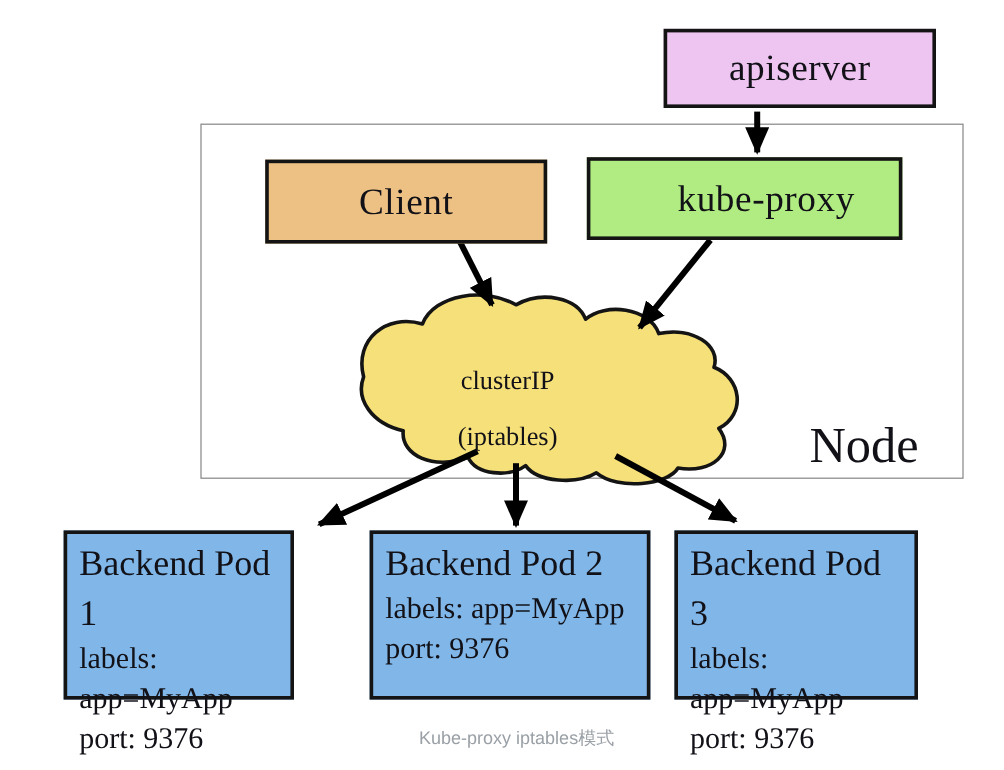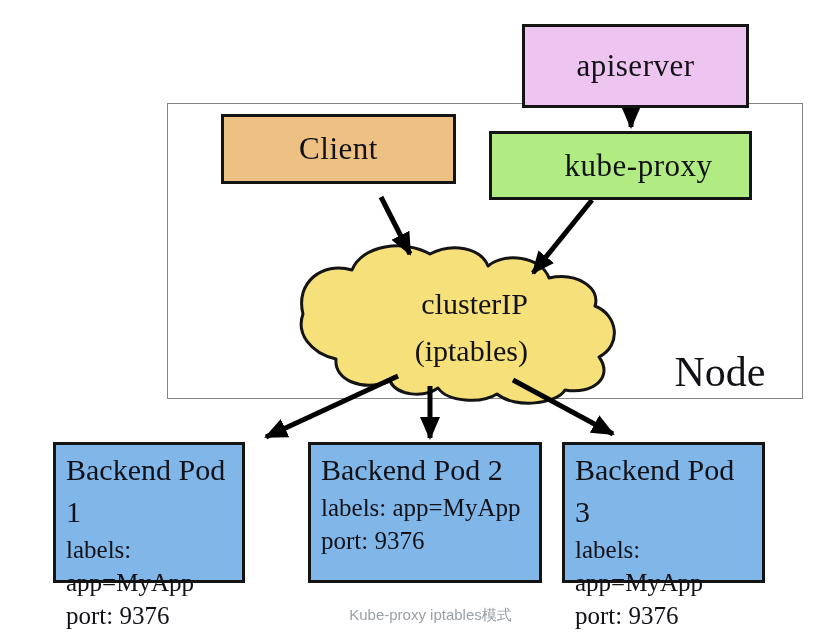--- a/index.html
+++ b/index.html
@@ -10,26 +10,26 @@
   .layer{position:absolute;left:0;top:0;width:837px;height:642px;}
   .nodebox{
     position:absolute;left:167px;top:103px;width:636px;height:296px;
     border:1.5px solid var(--c-node-border,#858585);box-sizing:border-box;background:transparent;
   }
   .box{
     position:absolute;box-sizing:border-box;border:3px solid var(--c-border,#141414);
     display:flex;align-items:center;justify-content:center;
     font-size:31px;letter-spacing:0.5px;
   }
-  .apiserver{left:522px;top:24px;width:227px;height:84px;background:var(--c-apiserver,#eec4f0);}
-  .client{left:221px;top:114px;width:235px;height:70px;background:var(--c-client,#edc183);}
+  .apiserver{left:553px;top:24px;width:227px;height:66px;background:var(--c-apiserver,#eec4f0);}
+  .client{left:221px;top:133px;width:235px;height:70px;background:var(--c-client,#edc183);}
   .kubeproxy{left:489px;top:131px;width:263px;height:69px;background:var(--c-kube-proxy,#b0ec81);padding-left:36px;}
   .cloudtext{
-    position:absolute;left:318px;top:280px;width:210px;text-align:right;
-    font-size:30px;line-height:47px;pointer-events:none;
+    position:absolute;left:318px;top:293px;width:210px;text-align:center;
+    font-size:22px;line-height:47px;pointer-events:none;
   }
   .nodelabel{
     position:absolute;left:655px;top:348px;width:130px;text-align:center;
     font-size:42px;line-height:48px;
   }
   .pod{
     position:absolute;top:442px;height:141px;box-sizing:border-box;
     border:3px solid var(--c-border,#141414);background:var(--c-pod,#80b6e8);
     padding:4px 10px 0 10px;
   }

